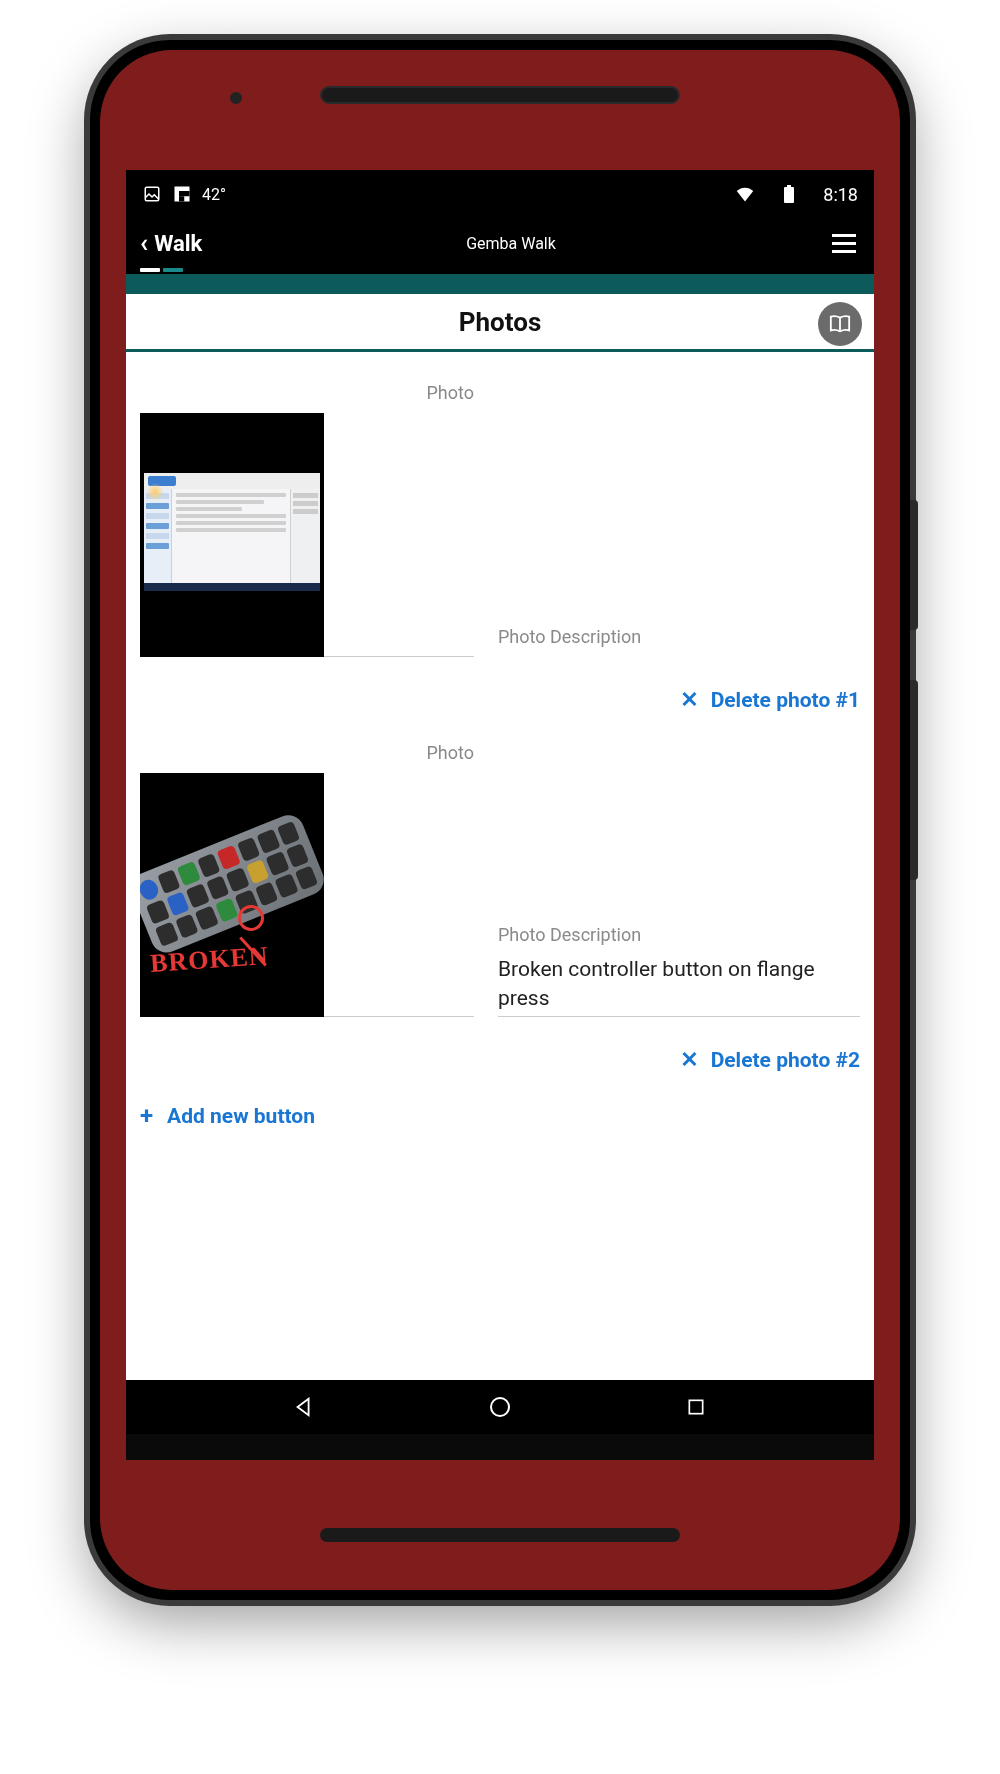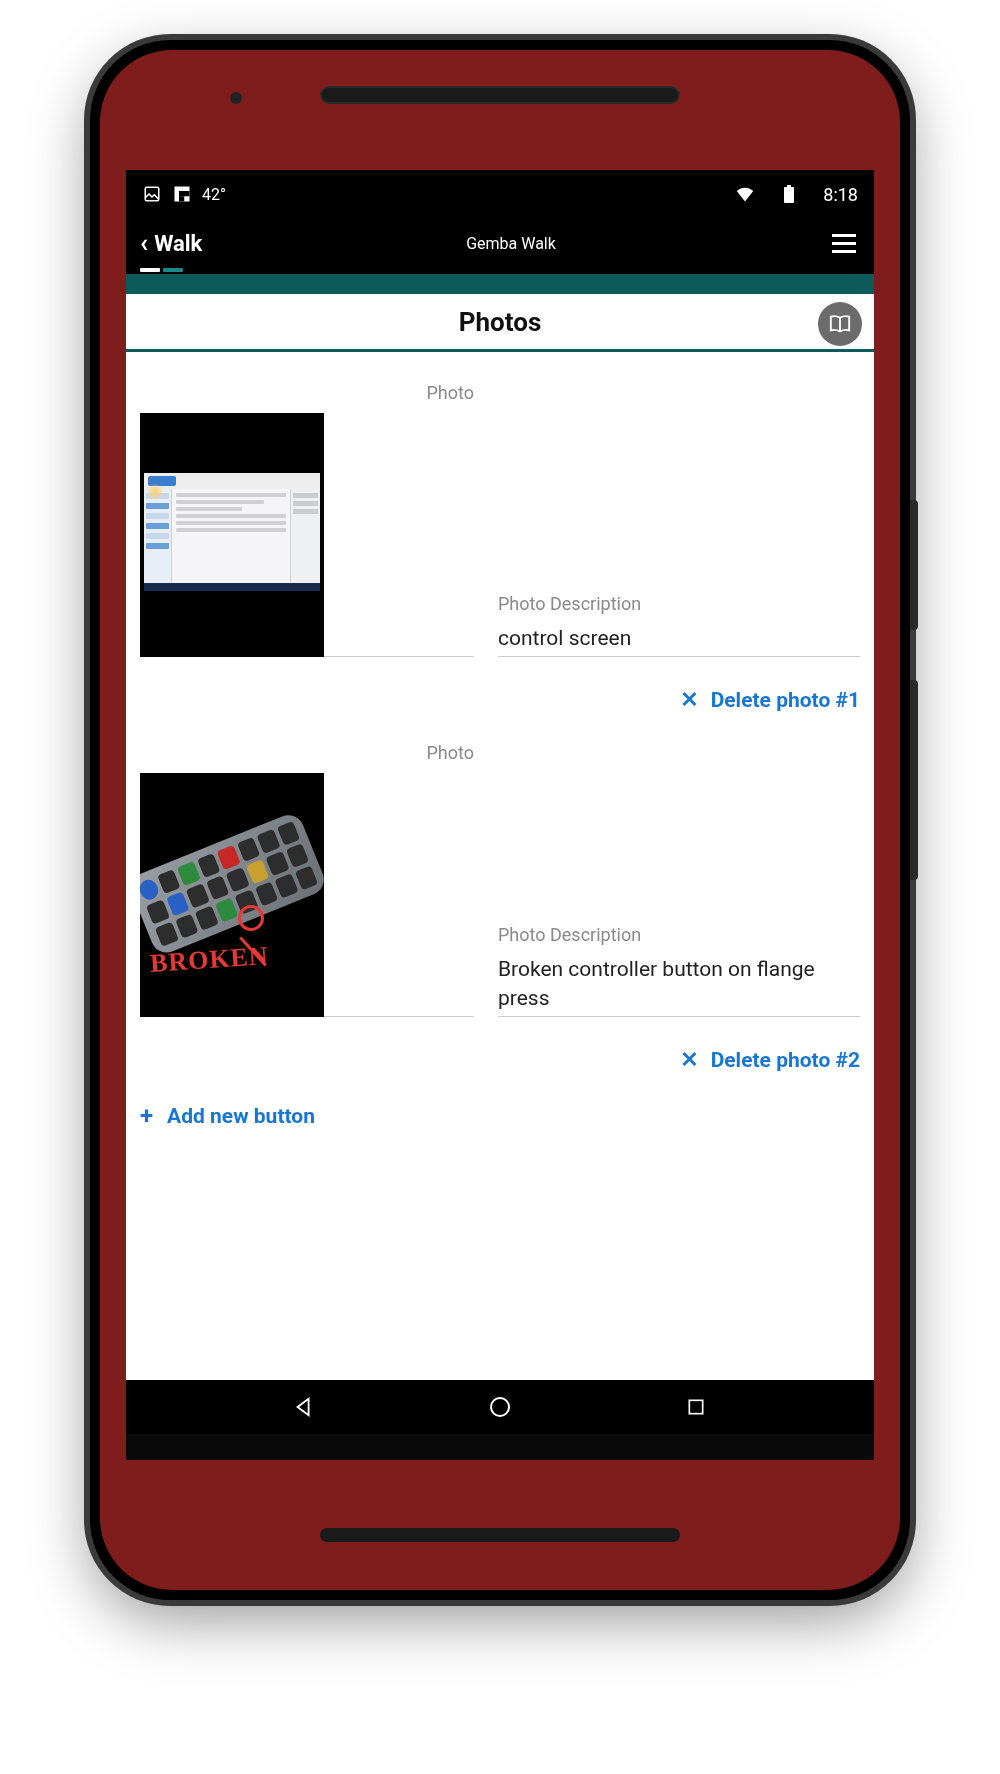--- a/index.html
+++ b/index.html
@@ -446,23 +446,20 @@
                       </div>
                   </div>
                   <div class="monitor-taskbar"></div>
                 </div>
                 <div class="light-glow"></div>
               </div>
               <div class="photo-underline underline-input"></div>
             </div>
             <div class="col-right">
               <span class="field-label">Photo Description</span>
-              <div class="underline-input">
-                <div class="desc-value">control screen</div>
-              </div>
             </div>
           </div>
           <div class="delete-row">
             <div class="delete-link">
               <span class="delete-x">✕</span>
               <span>Delete photo #1</span>
             </div>
           </div>
         </div>
 

